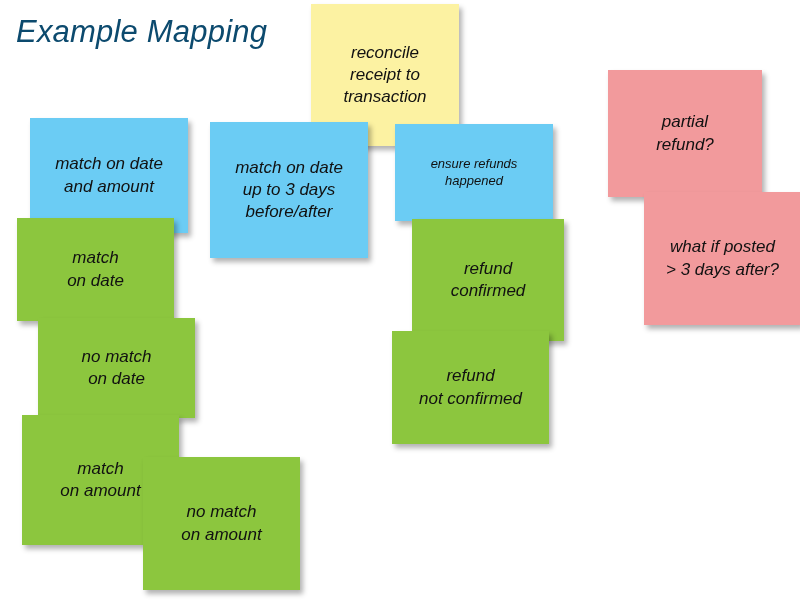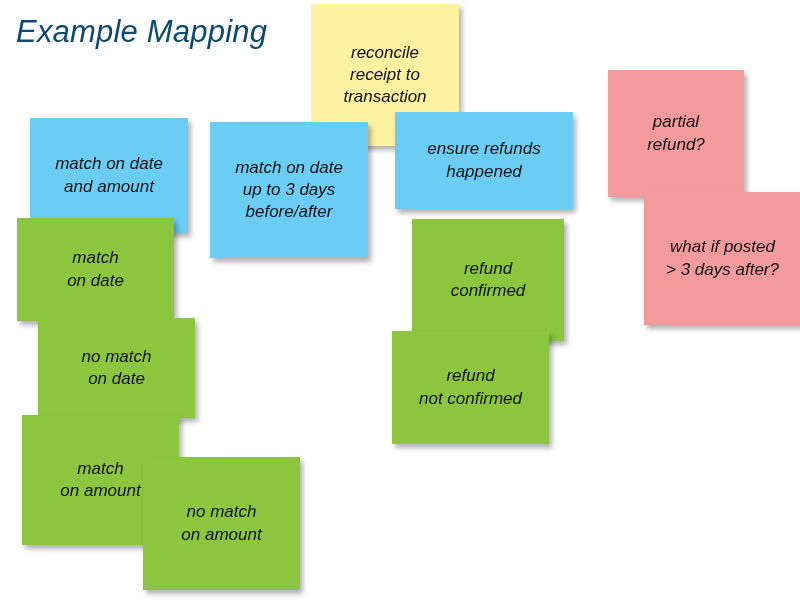--- a/index.html
+++ b/index.html
@@ -54,32 +54,32 @@
   <div class="title">Example Mapping</div>
   <div id="notes-layer">
       <div class="note note-yellow" style="left: 311px; top: 4px; width: 148px; height: 142px; z-index: 2; font-size: 17px;">reconcile
 receipt to
 transaction</div>
       <div class="note note-blue" style="left: 30px; top: 118px; width: 158px; height: 115px; z-index: 3; font-size: 17px;">match on date
 and amount</div>
       <div class="note note-blue" style="left: 210px; top: 122px; width: 158px; height: 136px; z-index: 3; font-size: 17px;">match on date
 up to 3 days
 before/after</div>
-      <div class="note note-blue" style="left: 395px; top: 112px; width: 178px; height: 97px; z-index: 3; font-size: 17px;">ensure refunds
+      <div class="note note-blue" style="left: 395px; top: 124px; width: 158px; height: 97px; z-index: 3; font-size: 13px;">ensure refunds
 happened</div>
       <div class="note note-green" style="left: 17px; top: 218px; width: 157px; height: 103px; z-index: 4; font-size: 17px;">match
 on date</div>
       <div class="note note-green" style="left: 38px; top: 318px; width: 157px; height: 100px; z-index: 5; font-size: 17px;">no match
 on date</div>
       <div class="note note-green" style="left: 22px; top: 415px; width: 157px; height: 130px; z-index: 6; font-size: 17px;">match
 on amount</div>
       <div class="note note-green" style="left: 143px; top: 457px; width: 157px; height: 133px; z-index: 7; font-size: 17px;">no match
 on amount</div>
       <div class="note note-green" style="left: 412px; top: 219px; width: 152px; height: 122px; z-index: 4; font-size: 17px;">refund
 confirmed</div>
       <div class="note note-green" style="left: 392px; top: 331px; width: 157px; height: 113px; z-index: 5; font-size: 17px;">refund
 not confirmed</div>
-      <div class="note note-pink" style="left: 608px; top: 70px; width: 136px; height: 127px; z-index: 2; font-size: 17px;">partial
+      <div class="note note-pink" style="left: 608px; top: 70px; width: 154px; height: 127px; z-index: 2; font-size: 17px;">partial
 refund?</div>
       <div class="note note-pink" style="left: 644px; top: 192px; width: 157px; height: 133px; z-index: 3; font-size: 17px;">what if posted
 &gt; 3 days after?</div>
     </div>
 </div>
 
 </body></html>

